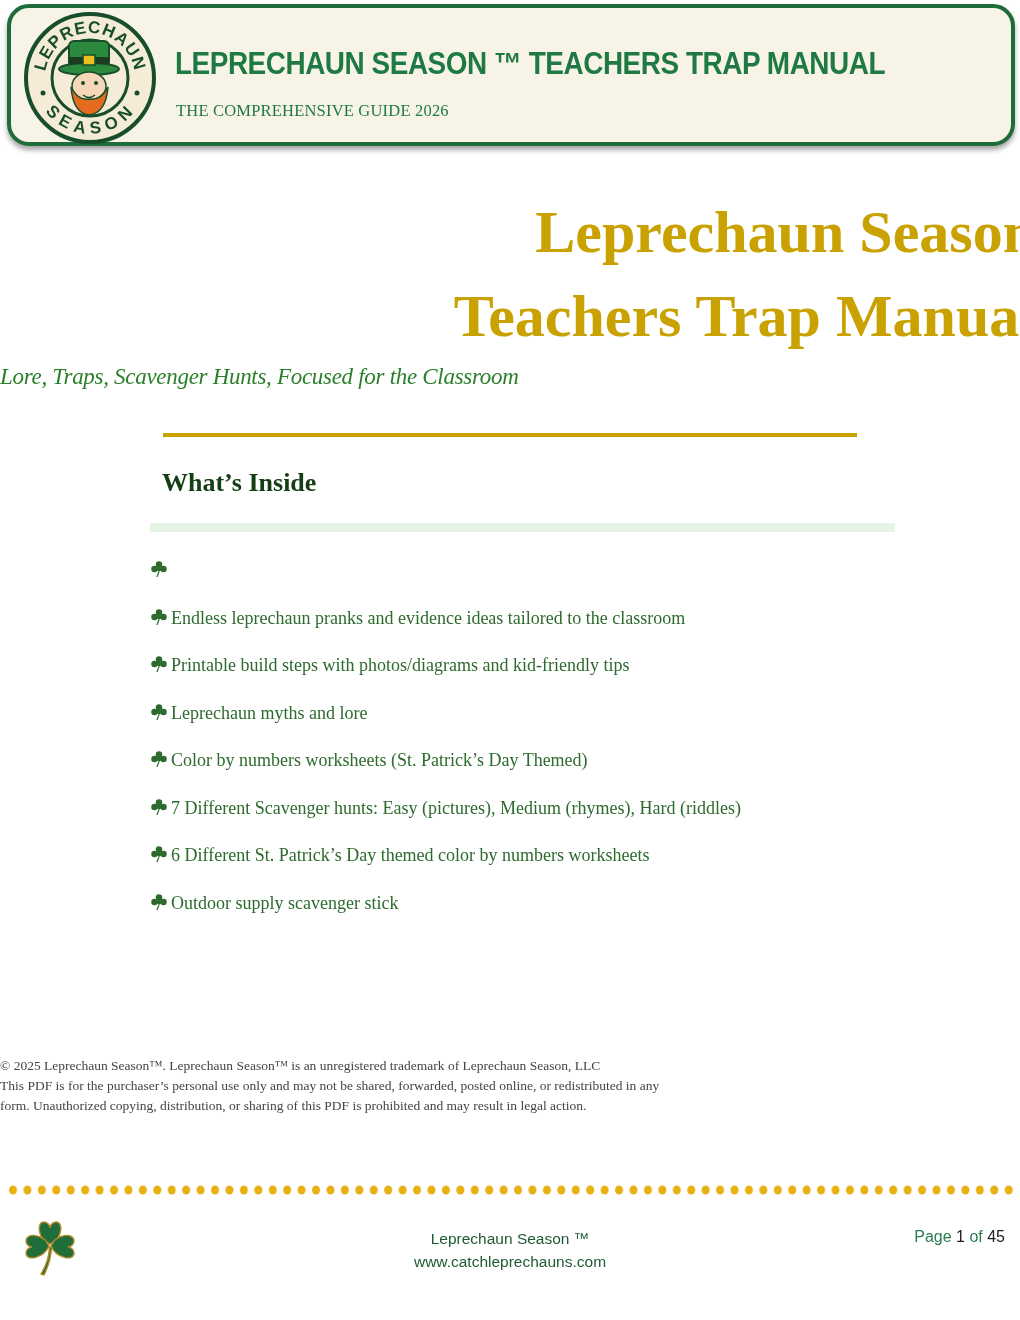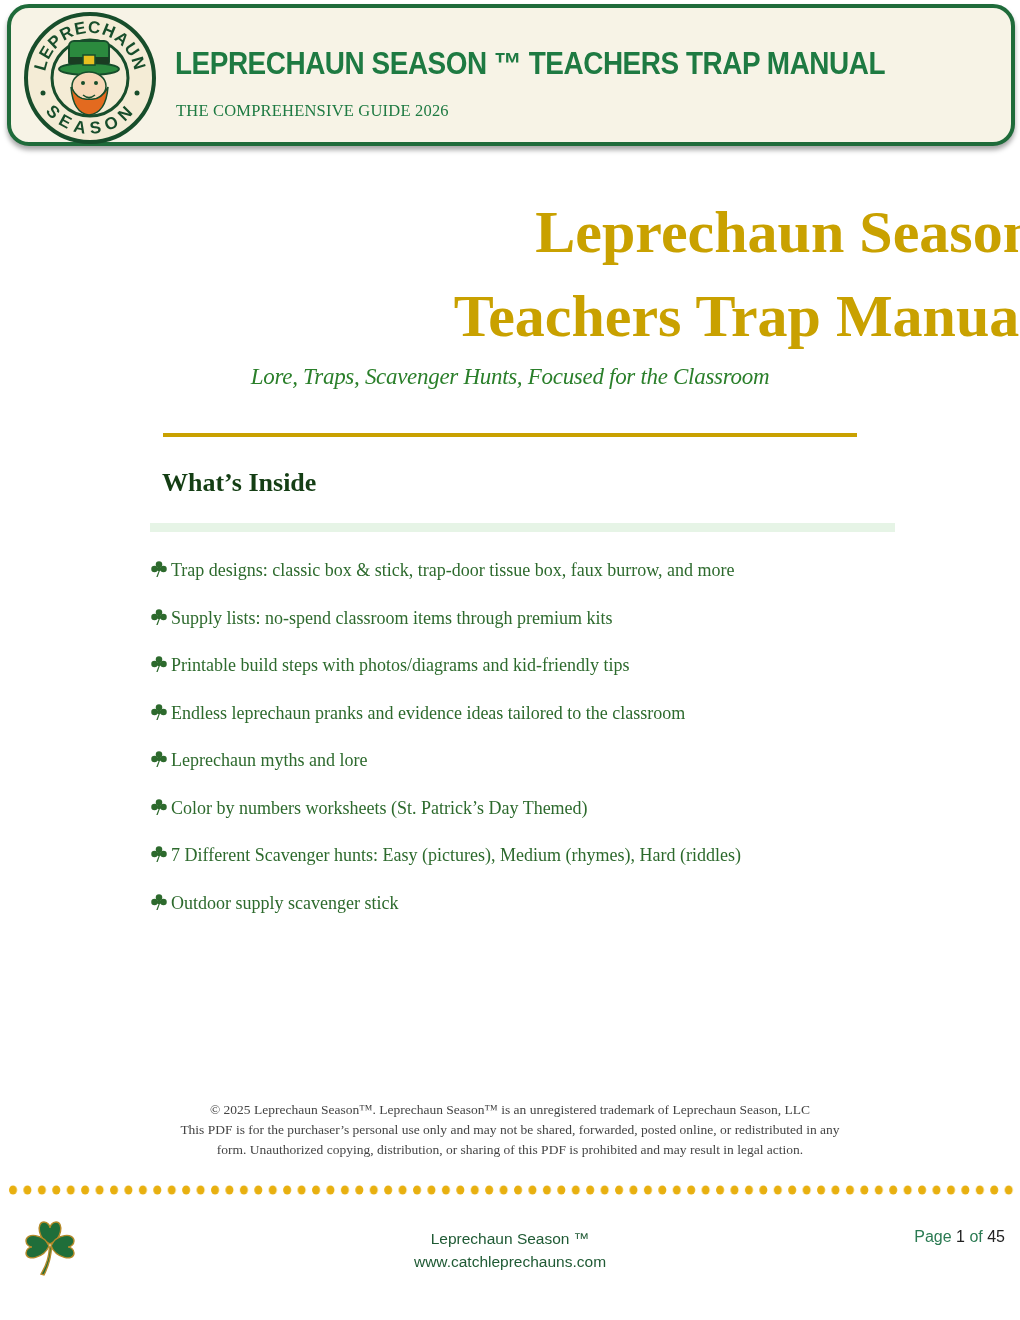--- a/index.html
+++ b/index.html
@@ -22,37 +22,37 @@
     .header-subtitle {
       position: absolute; left: 165px; top: 93px;
       font-family: "Liberation Serif", serif; font-size: 16.5px; color: #1e7a42; letter-spacing: 0.2px;
     }
     .main-title {
       position: absolute; left: 0; width: 1020px; text-align: right; margin: 16px;
       font-family: "Liberation Serif", serif; font-weight: bold; color: #c9a100;
       font-size: 60px; line-height: 84px; top: 174px;
     }
     .tagline {
-      position: absolute; left: 0; width: 1020px; top: 364px; text-align: center;
+      position: absolute; left: 0; width: 1020px; top: 364px; text-align: left;
       font-style: italic; font-size: 23px; color: #2a7f2a; letter-spacing: -0.3px;
     }
     .gold-rule { position: absolute; left: 163px; top: 433px; width: 694px; height: 4px; background: #c9a100; }
     .section-heading {
       position: absolute; left: 150px; top: 456px; margin: 12px;
       font-size: 26px; font-weight: bold; color: #143e14;
     }
     .mint-bar { position: absolute; left: 150px; top: 523px; width: 745px; height: 9px; background: #e6f4e6; }
     .feature-list { position: absolute; left: 150px; top: 556px; margin: 0; padding: 0; list-style: none; }
     .feature-item {
       height: 47.5px; display: flex; align-items: flex-start;
       font-size: 18px; color: #2d6a2d; line-height: 28px; white-space: nowrap;
     }
     .shamrock-bullet { display: inline-block; width: 18px; height: 18px; margin: 4px 3px 0 0; }
     .copyright {
-      position: absolute; left: 0; width: 1020px; top: 1100px; text-align: center;
+      position: absolute; left: 0; width: 1020px; top: 1056px; 
       font-size: 13.5px; color: #444; line-height: 20px;
     }
     .copyright div { white-space: nowrap; }
     .dot-row { position: absolute; left: 8px; top: 1185px; width: 1010px; height: 10px; }
     .footer-shamrock { position: absolute; left: 20px; top: 1214px; width: 60px; height: 64px; }
     .footer-center {
       position: absolute; left: 0; width: 1020px; top: 1215px; text-align: center;
       font-family: "Liberation Sans", sans-serif; font-size: 15.5px; color: #1f5a34; line-height: 23px; margin-top: 12px;
     }
     .page-indicator {
@@ -114,33 +114,32 @@
   <li class="feature-item">
     <svg class="shamrock-bullet" viewBox="0 0 20 20">
         <g fill="#2d6a2d">
           <circle cx="10" cy="5" r="3.6"></circle>
           <circle cx="5" cy="10" r="3.6"></circle>
           <circle cx="15" cy="10" r="3.6"></circle>
           <circle cx="10" cy="10" r="2.5"></circle>
           <path d="M10 11 L7 19 L8.5 19 L11 12 Z"></path>
         </g>
       </svg>
-    <span>Trap designs: classic box &amp; stick, trap-door tissue box, faux burrow, and more</span>
-  </li>
-  <li class="feature-item">
-    <svg class="shamrock-bullet" viewBox="0 0 20 20">
-        <g fill="#2d6a2d">
-          <circle cx="10" cy="5" r="3.6"></circle>
-          <circle cx="5" cy="10" r="3.6"></circle>
-          <circle cx="15" cy="10" r="3.6"></circle>
-          <circle cx="10" cy="10" r="2.5"></circle>
-          <path d="M10 11 L7 19 L8.5 19 L11 12 Z"></path>
-        </g>
-      </svg>
-    <span>Supply lists: no-spend classroom items through premium kits</span>
+  </li>
+  <li class="feature-item">
+    <svg class="shamrock-bullet" viewBox="0 0 20 20">
+        <g fill="#2d6a2d">
+          <circle cx="10" cy="5" r="3.6"></circle>
+          <circle cx="5" cy="10" r="3.6"></circle>
+          <circle cx="15" cy="10" r="3.6"></circle>
+          <circle cx="10" cy="10" r="2.5"></circle>
+          <path d="M10 11 L7 19 L8.5 19 L11 12 Z"></path>
+        </g>
+      </svg>
+    <span>Endless leprechaun pranks and evidence ideas tailored to the classroom</span>
   </li>
   <li class="feature-item">
     <svg class="shamrock-bullet" viewBox="0 0 20 20">
         <g fill="#2d6a2d">
           <circle cx="10" cy="5" r="3.6"></circle>
           <circle cx="5" cy="10" r="3.6"></circle>
           <circle cx="15" cy="10" r="3.6"></circle>
           <circle cx="10" cy="10" r="2.5"></circle>
           <path d="M10 11 L7 19 L8.5 19 L11 12 Z"></path>
         </g>
@@ -150,32 +149,20 @@
   <li class="feature-item">
     <svg class="shamrock-bullet" viewBox="0 0 20 20">
         <g fill="#2d6a2d">
           <circle cx="10" cy="5" r="3.6"></circle>
           <circle cx="5" cy="10" r="3.6"></circle>
           <circle cx="15" cy="10" r="3.6"></circle>
           <circle cx="10" cy="10" r="2.5"></circle>
           <path d="M10 11 L7 19 L8.5 19 L11 12 Z"></path>
         </g>
       </svg>
-    <span>Endless leprechaun pranks and evidence ideas tailored to the classroom</span>
-  </li>
-  <li class="feature-item">
-    <svg class="shamrock-bullet" viewBox="0 0 20 20">
-        <g fill="#2d6a2d">
-          <circle cx="10" cy="5" r="3.6"></circle>
-          <circle cx="5" cy="10" r="3.6"></circle>
-          <circle cx="15" cy="10" r="3.6"></circle>
-          <circle cx="10" cy="10" r="2.5"></circle>
-          <path d="M10 11 L7 19 L8.5 19 L11 12 Z"></path>
-        </g>
-      </svg>
     <span>Leprechaun myths and lore</span>
   </li>
   <li class="feature-item">
     <svg class="shamrock-bullet" viewBox="0 0 20 20">
         <g fill="#2d6a2d">
           <circle cx="10" cy="5" r="3.6"></circle>
           <circle cx="5" cy="10" r="3.6"></circle>
           <circle cx="15" cy="10" r="3.6"></circle>
           <circle cx="10" cy="10" r="2.5"></circle>
           <path d="M10 11 L7 19 L8.5 19 L11 12 Z"></path>
@@ -187,20 +174,32 @@
     <svg class="shamrock-bullet" viewBox="0 0 20 20">
         <g fill="#2d6a2d">
           <circle cx="10" cy="5" r="3.6"></circle>
           <circle cx="5" cy="10" r="3.6"></circle>
           <circle cx="15" cy="10" r="3.6"></circle>
           <circle cx="10" cy="10" r="2.5"></circle>
           <path d="M10 11 L7 19 L8.5 19 L11 12 Z"></path>
         </g>
       </svg>
     <span>7 Different Scavenger hunts: Easy (pictures), Medium (rhymes), Hard (riddles)</span>
+  </li>
+  <li class="feature-item">
+    <svg class="shamrock-bullet" viewBox="0 0 20 20">
+        <g fill="#2d6a2d">
+          <circle cx="10" cy="5" r="3.6"></circle>
+          <circle cx="5" cy="10" r="3.6"></circle>
+          <circle cx="15" cy="10" r="3.6"></circle>
+          <circle cx="10" cy="10" r="2.5"></circle>
+          <path d="M10 11 L7 19 L8.5 19 L11 12 Z"></path>
+        </g>
+      </svg>
+    <span>6 Different St. Patrick’s Day themed color by numbers worksheets</span>
   </li>
   <li class="feature-item">
     <svg class="shamrock-bullet" viewBox="0 0 20 20">
         <g fill="#2d6a2d">
           <circle cx="10" cy="5" r="3.6"></circle>
           <circle cx="5" cy="10" r="3.6"></circle>
           <circle cx="15" cy="10" r="3.6"></circle>
           <circle cx="10" cy="10" r="2.5"></circle>
           <path d="M10 11 L7 19 L8.5 19 L11 12 Z"></path>
         </g>

